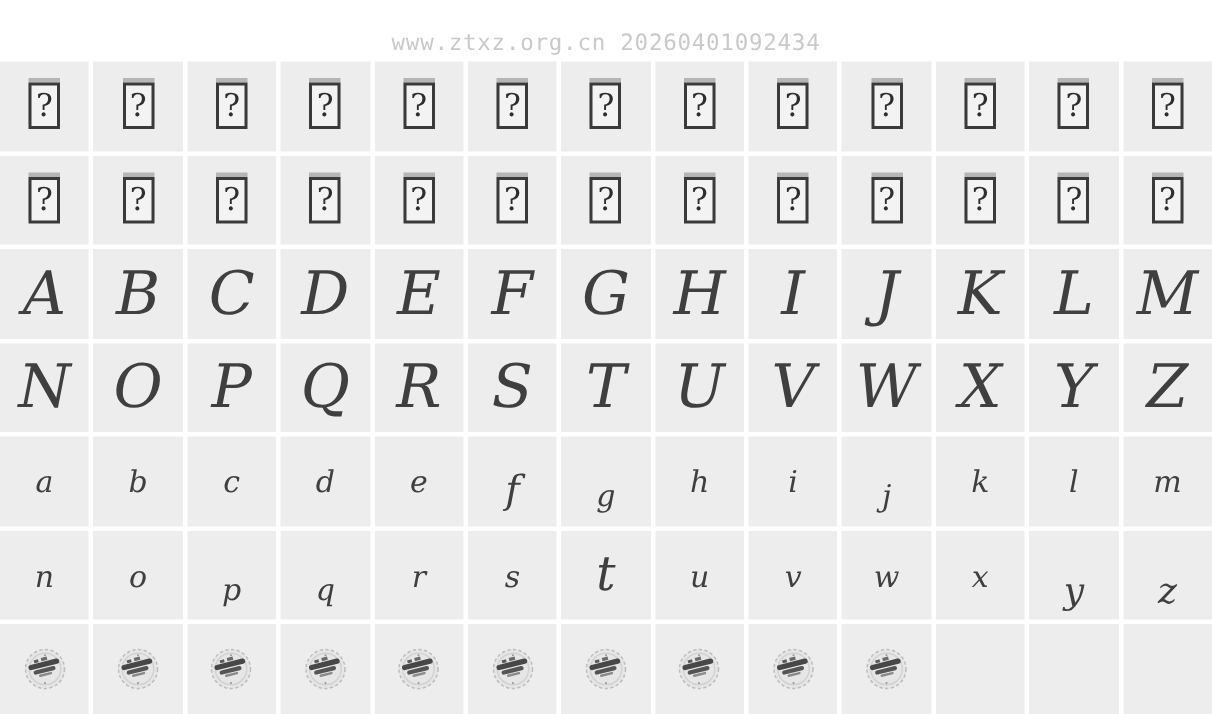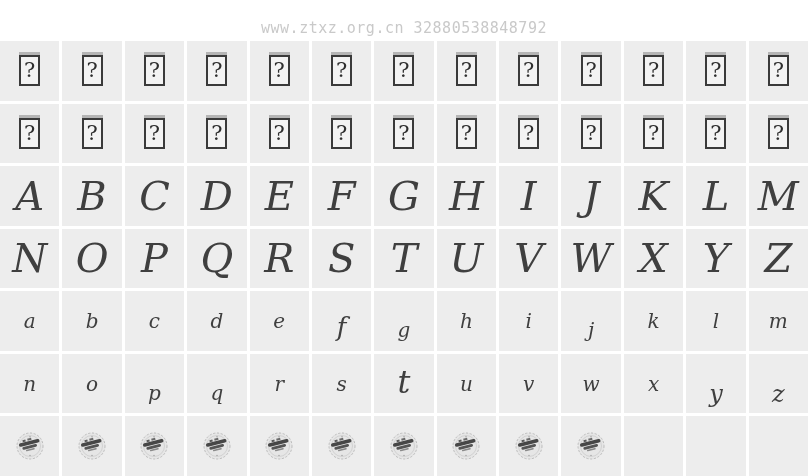--- a/index.html
+++ b/index.html
@@ -57,21 +57,21 @@
   .desc{transform:translateY(9px);}
   .f-desc{font-size:26px;transform:translateY(6px);}
   .t-tall{font-size:32px;transform:translateY(-2px);}
   .big-desc{font-size:24px;transform:translateY(10px);}
 </style>
 </head>
 <body>
 
 <div class="page">
   <div class="header">
-    <span class="watermark">www.ztxz.org.cn 32880538848792</span>
+    <span class="watermark">www.ztxz.org.cn 20260401092434</span>
   </div>
   <div class="grid">
       <div class="cell">
         <span class="tofu">
           <span class="tofu-q">?</span>
         </span>
       </div>
       <div class="cell">
         <span class="tofu">
           <span class="tofu-q">?</span>

